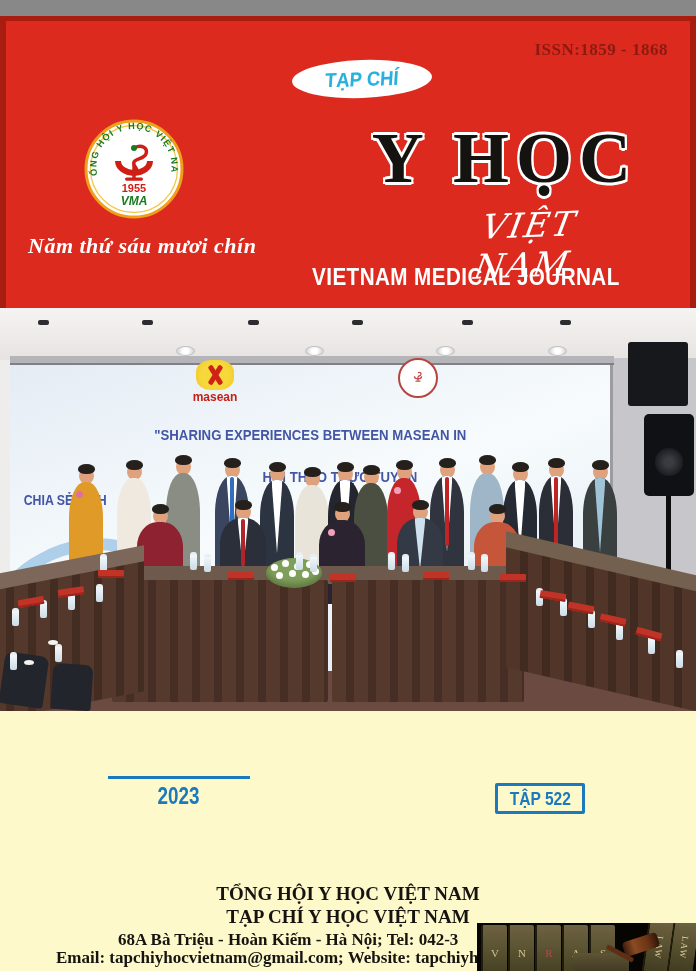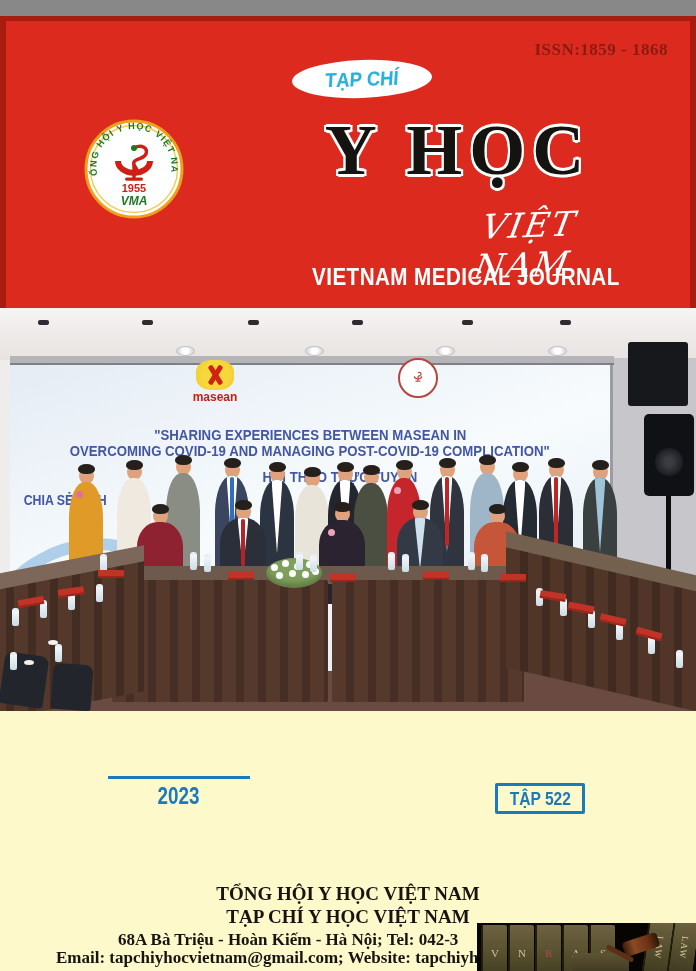--- a/index.html
+++ b/index.html
@@ -9,21 +9,21 @@
   
   .header{position:absolute;left:0;top:0;width:696px;height:292px;background:#dd2a1e;
           border-top:5px solid #a91d11;border-left:6px solid #a91d11;border-right:6px solid #a91d11;
           box-sizing:border-box;}
   .issn{position:absolute;right:22px;top:19px;font-family:"Liberation Serif","DejaVu Serif",serif;
         font-weight:bold;font-size:17px;color:#8c1a10;letter-spacing:.5px;}
   .oval{position:absolute;left:286px;top:39px;width:140px;height:38px;background:#fff;
         border-radius:50%;display:flex;align-items:center;justify-content:center;transform:rotate(-2deg);}
   .oval span{display:inline-block;transform:scaleX(.92) skewX(-6deg);font-weight:bold;font-size:20px;
         color:#29b0dd;text-shadow:0 0 1px #bfeaf8;}
-  .big-title{position:absolute;left:272px;top:88px;width:360px;text-align:center;
+  .big-title{position:absolute;left:272px;top:96px;width:360px;text-align:right;
         font-family:"Liberation Serif","DejaVu Serif",serif;font-weight:900;font-size:72px;
         color:#151310;letter-spacing:7px;-webkit-text-stroke:4px #ffffff;paint-order:stroke fill;
         text-shadow:-2px -2px 0 #fff,2px -2px 0 #fff,-2px 2px 0 #fff,2px 2px 0 #fff,0 3px 0 #fff,0 -3px 0 #fff;}
   .script-sub{position:absolute;left:420px;top:184px;width:200px;text-align:center;
         font-family:"DejaVu Serif","Liberation Serif",serif;font-style:italic;font-size:34px;
         color:#fff;transform:skewX(-12deg) rotate(-2deg);letter-spacing:2px;font-weight:500;}
   .journal-en{position:absolute;left:250px;top:242px;width:420px;text-align:center;}
   .journal-en span{display:inline-block;transform:scaleX(.86);font-weight:bold;font-size:24px;color:#fff;letter-spacing:.5px;}
   .year-line{position:absolute;left:22px;top:212px;font-family:"Liberation Serif","DejaVu Serif",serif;
         font-weight:bold;font-style:italic;font-size:22px;color:#fff;letter-spacing:.5px;}
@@ -150,20 +150,21 @@
     </div>
 
     <div class="oval">
       <span>TẠP CHÍ</span>
     </div>
     <div class="big-title">Y HỌC</div>
     <div class="script-sub">VIỆT NAM</div>
     <div class="journal-en">
       <span>VIETNAM MEDICAL JOURNAL</span>
     </div>
+    <div class="year-line">Năm thứ sáu mươi chín</div>
   </div>
 
   <div class="photo">
     <div class="ceiling"></div>
     <div class="screen-bar"></div>
     <div class="wall"></div>
     <div class="speaker1"></div>
     <div class="speaker2"></div>
     <div class="pole"></div>
     <div class="leg" style="left:654px;top:272px;transform:rotate(28deg);"></div>
@@ -182,22 +183,20 @@
       <svg width="22" height="22" viewBox="0 0 100 100">
         <path d="M31,42 A19,15 0 0 0 69,42 L63,42 A13,9 0 0 1 37,42 Z" fill="#c24a44"></path>
         <rect x="47" y="46" width="6" height="16" fill="#c24a44"></rect>
         <rect x="38" y="61" width="24" height="6" rx="3" fill="#c24a44"></rect>
         <path d="M50,26 C60,22 66,28 63,35 C60,41 52,40 50,45" stroke="#c24a44" stroke-width="6" fill="none"></path>
       </svg>
     </div>
 
     <div class="bd-text" style="left:10px;top:118px;font-size:15px;">
       <span>"SHARING EXPERIENCES BETWEEN MASEAN IN</span></div>
-    <div class="bd-text" style="left:10px;top:134px;font-size:15px;">
-      <span>OVERCOMING COVID-19 AND MANAGING POST-COVID-19 COMPLICATION"</span></div>
     <div class="bd-text" style="left:40px;top:160px;font-size:15px;z-index:1;">
       <span>HỘI THẢO TRỰC TUYẾN</span></div>
     <div class="bd-text" style="left:18px;top:184px;width:200px;text-align:left;font-size:14px;z-index:1;">
       <span>CHIA SẺ KINH</span></div>
 
     <div class="carpet"></div>
     <div class="tabletop"></div>
     <div class="drape" style="left:112px;width:216px;"></div>
     <div class="drape" style="left:332px;width:192px;"></div>
     <div class="wingR-top"></div>

